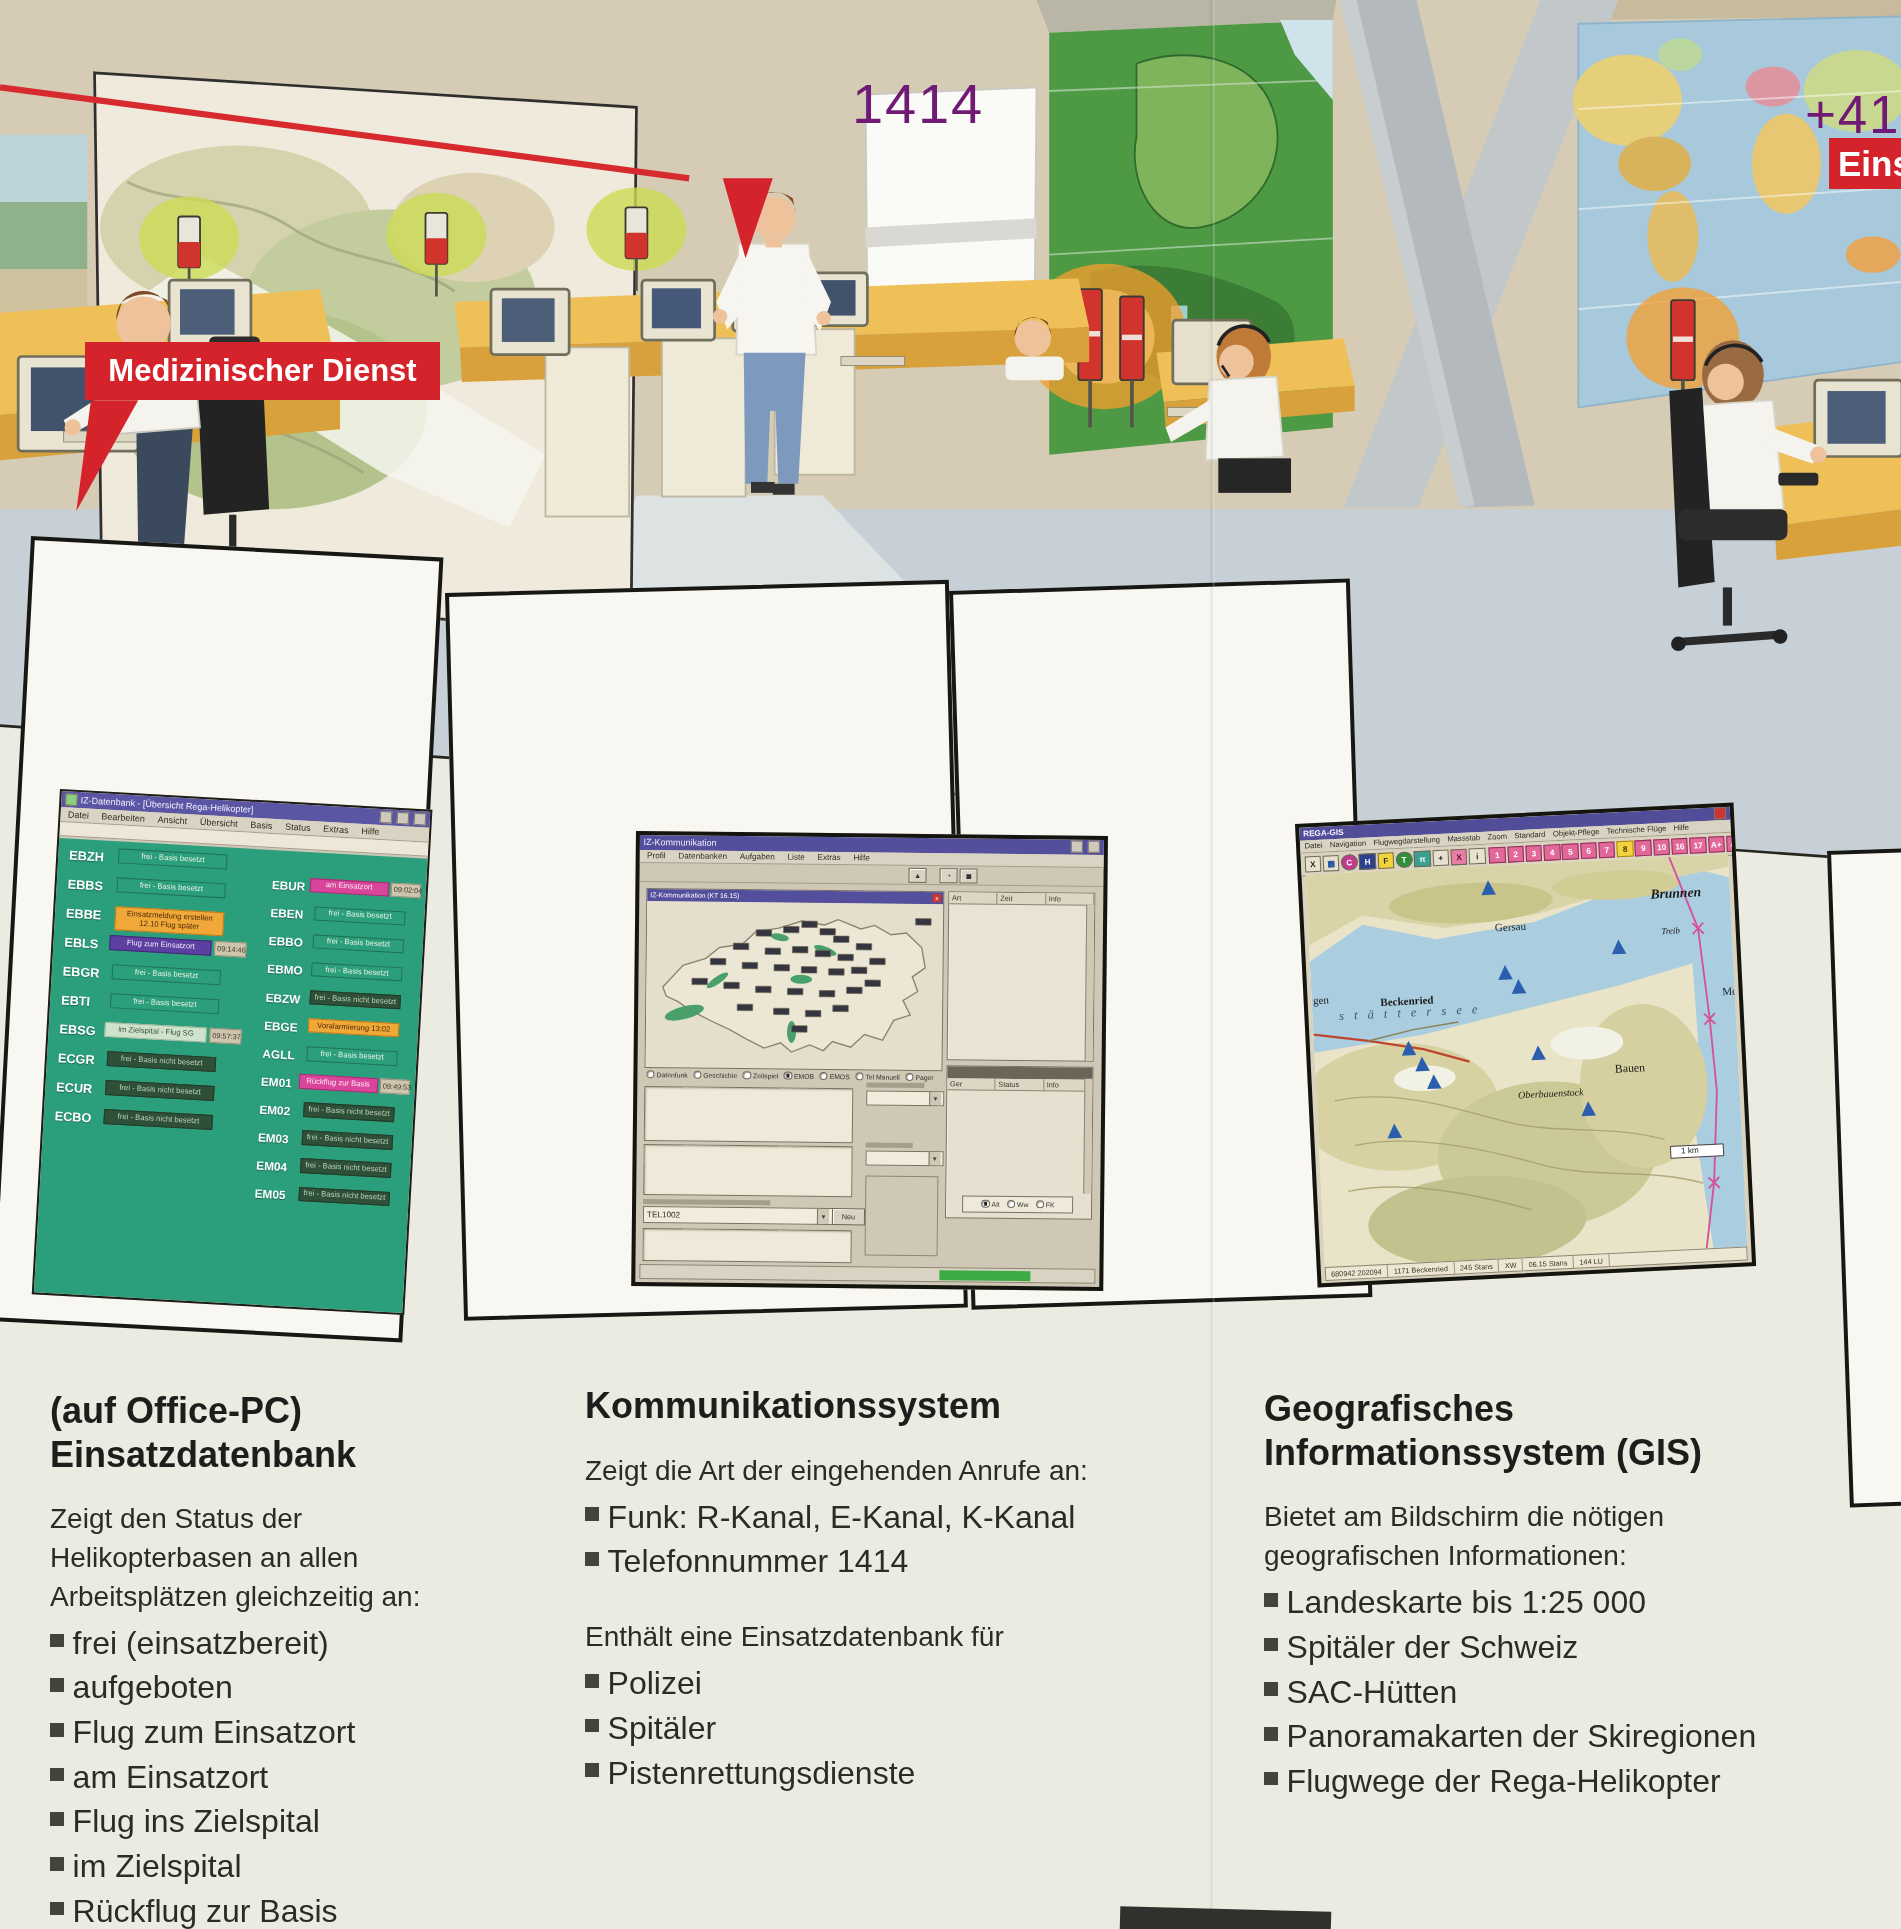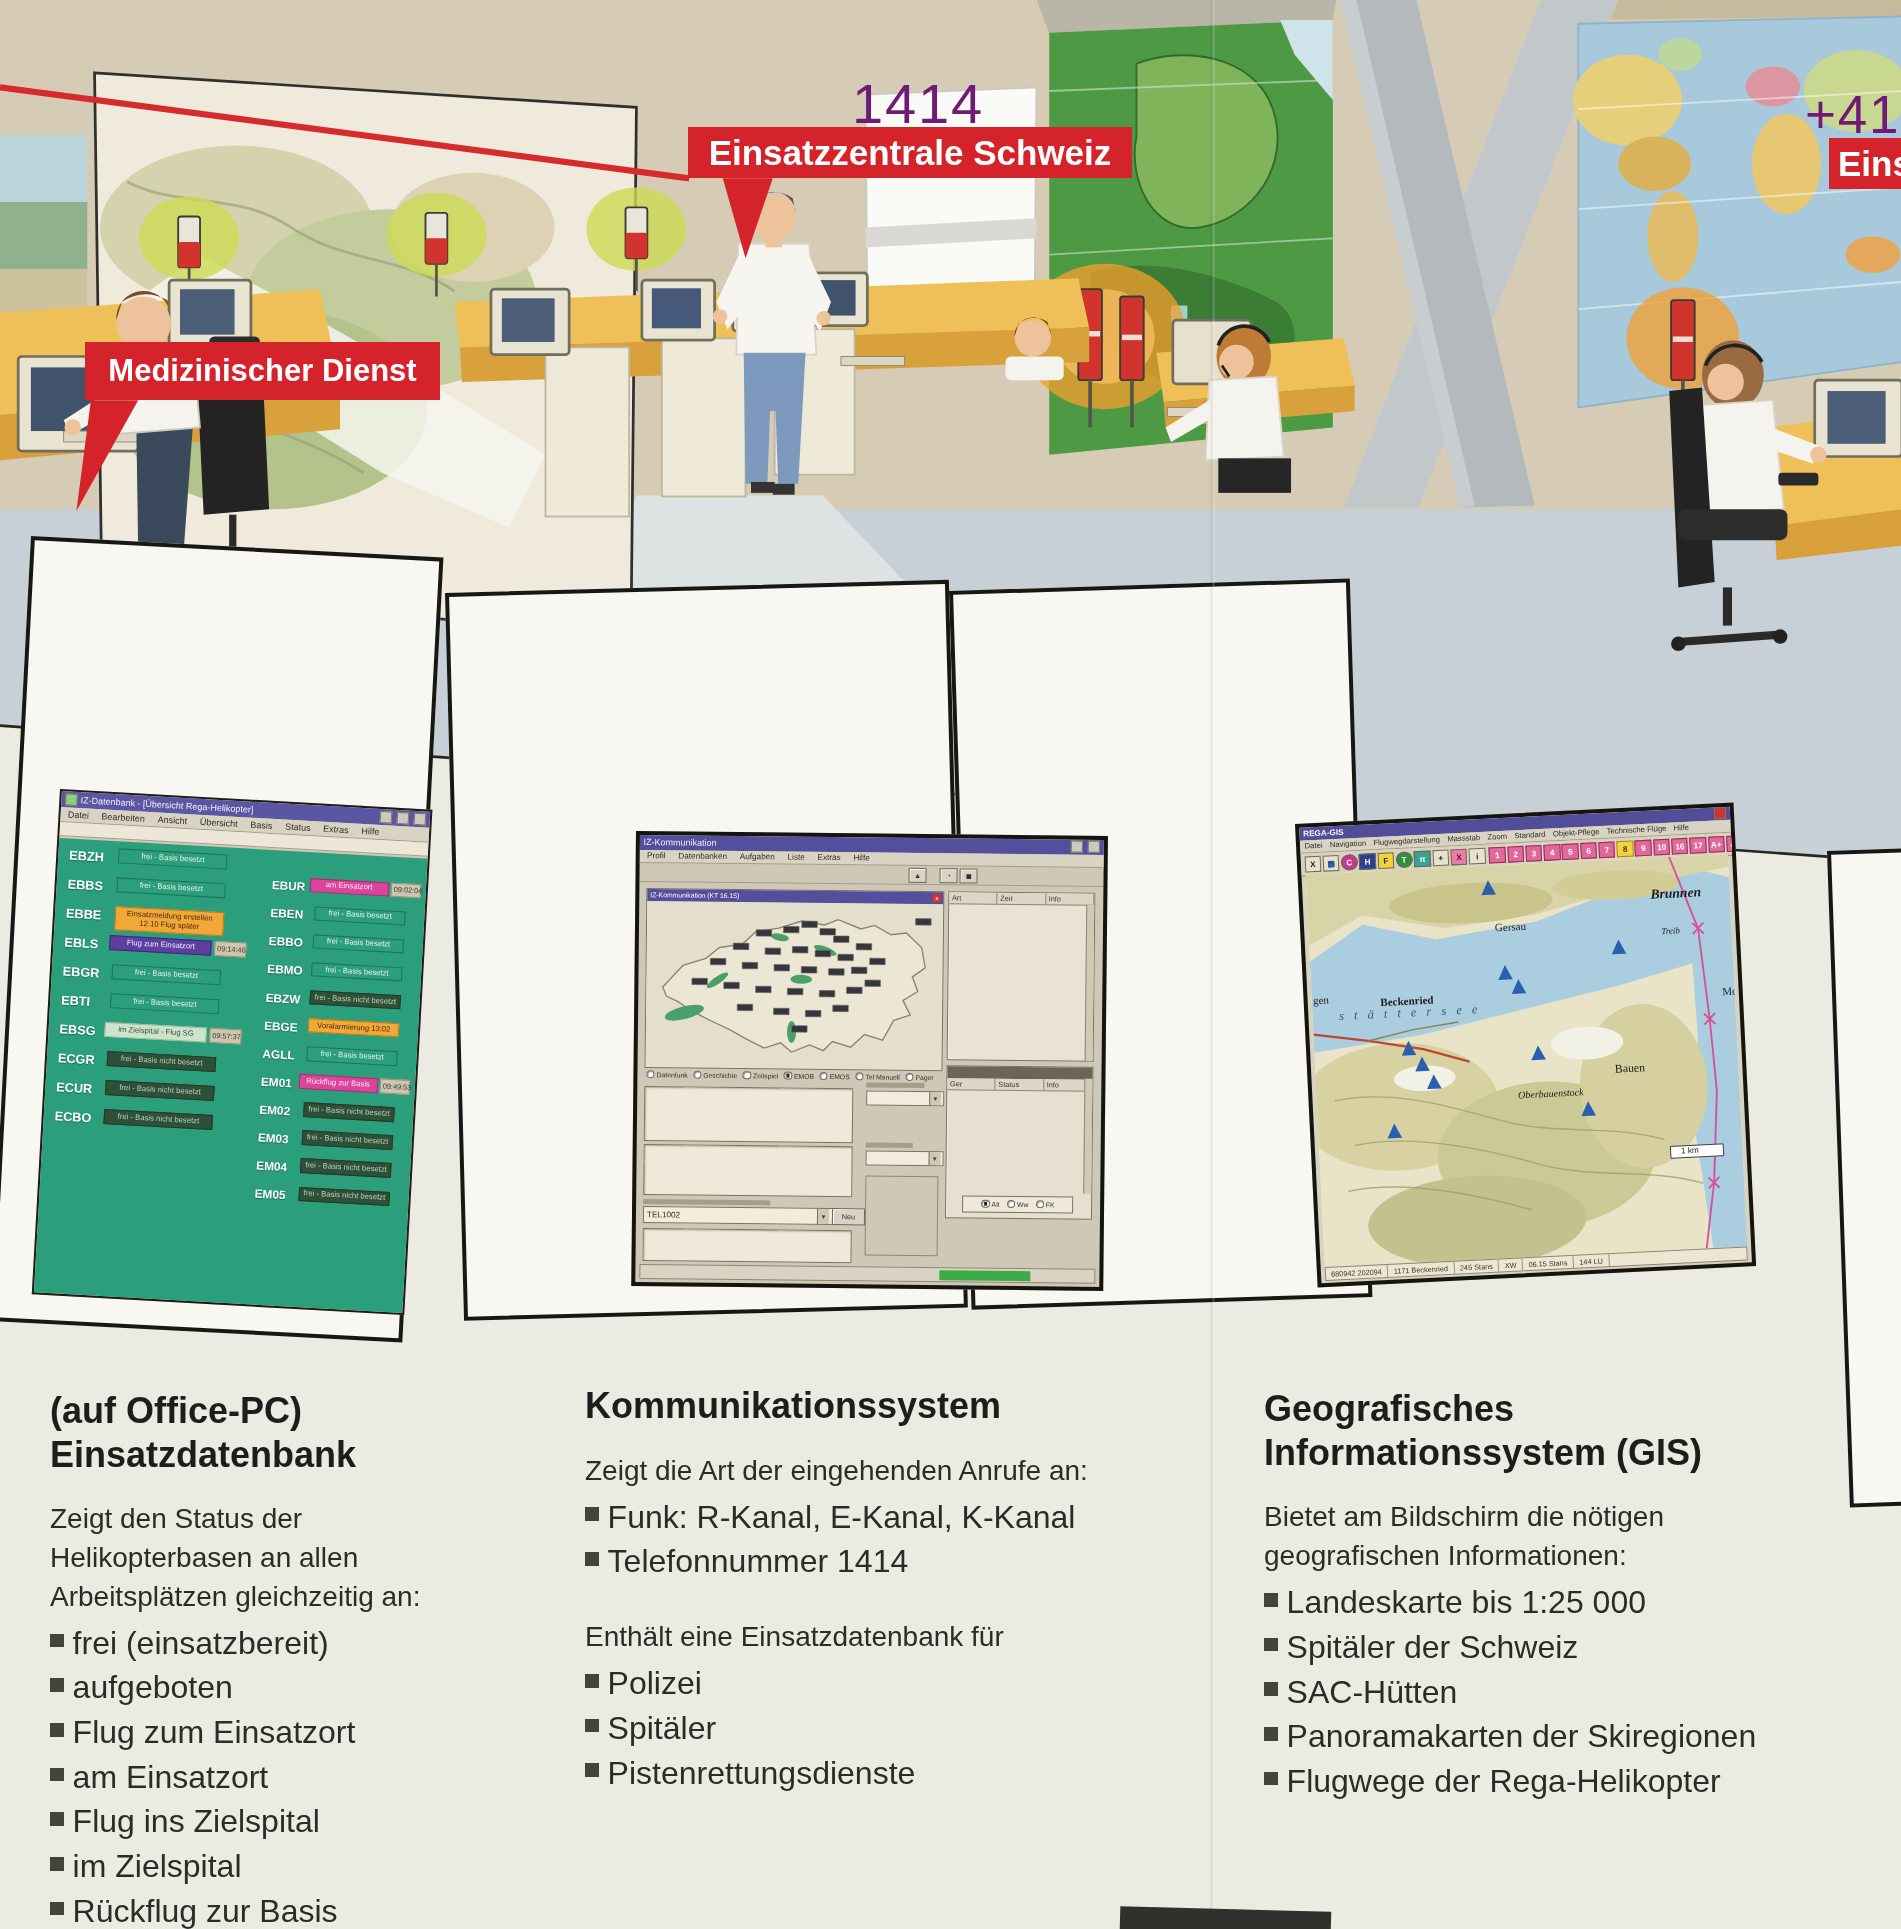--- a/index.html
+++ b/index.html
@@ -264,23 +264,20 @@
       <polygon points="100,440 152,440 84,562" fill="#d5232b"></polygon>
       <polygon points="795,196 850,196 820,284" fill="#d5232b"></polygon>
     </g>
     <g>
       <polygon points="0,798 2092,948 2092,960 0,960" fill="#ecebe2"></polygon>
       <line x1="0" y1="798" x2="2092" y2="948" stroke="#26261f" stroke-width="3"></line>
     </g>
   </svg>
 
   <div class="callout-num" style="left:700px;top:71px;width:436px;text-align:center;font-size:56px;">1414</div>
-  <div class="callout-box" style="left:688px;top:127px;width:444px;height:51px;font-size:35px;">
-    <span>Einsatzzentrale Schweiz</span>
-  </div>
   <div class="callout-box" style="left:85px;top:342px;width:355px;height:58px;font-size:31px;">
     <span>Medizinischer Dienst</span>
   </div>
   <div class="callout-num" style="left:1805px;top:84px;font-size:53px;">+41</div>
   <div class="callout-box" style="left:1829px;top:138px;width:100px;height:51px;font-size:35px;justify-content:flex-start;padding-left:9px;">
     <span>Eins</span>
   </div>
 
   <div class="card" style="left:31px;top:536px;width:405px;height:778px;transform:rotate(3deg);transform-origin:0 0;"></div>
   <div class="card" style="left:445px;top:593px;width:496px;height:720px;transform:rotate(-1.5deg);transform-origin:0 0;"></div>

